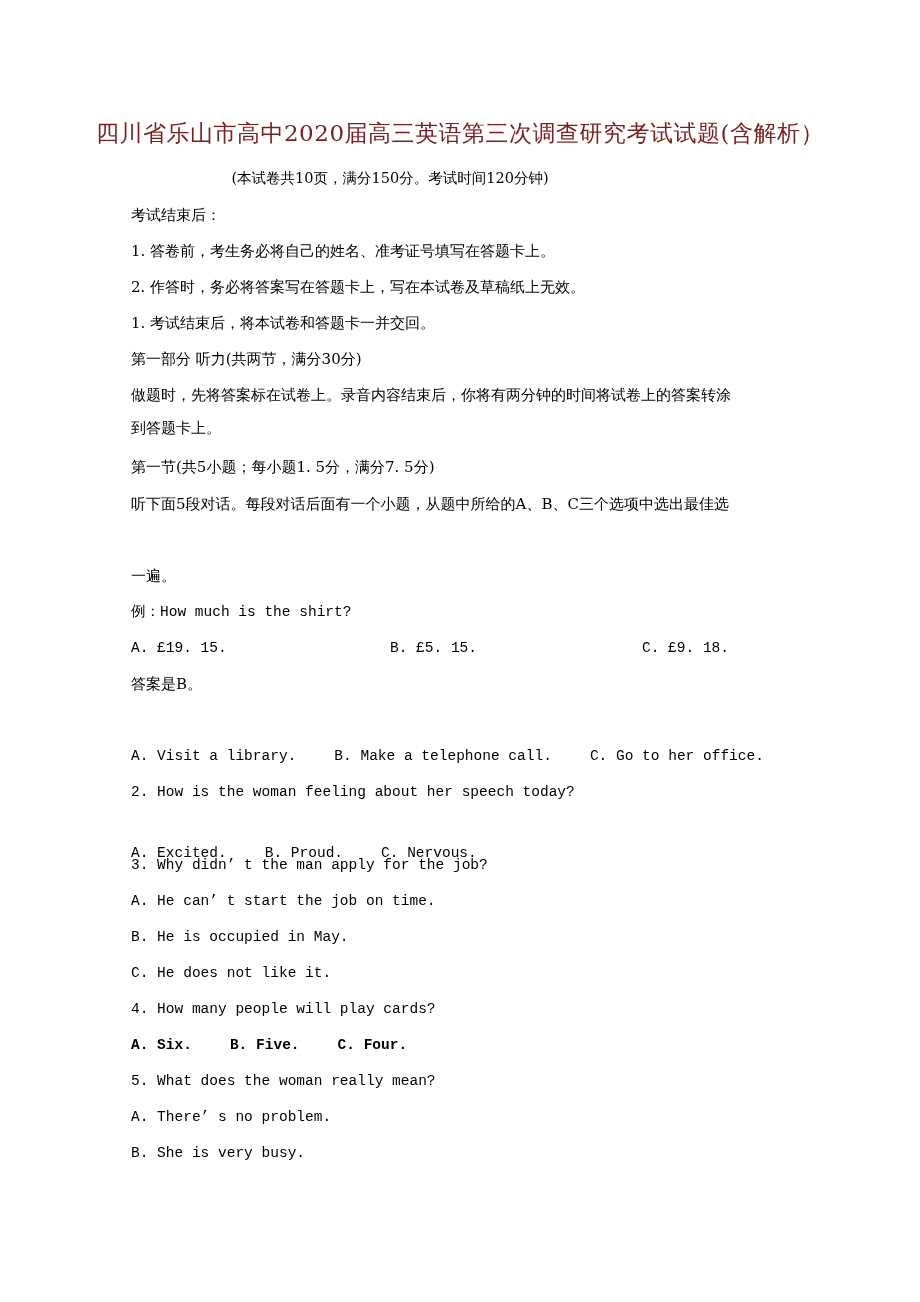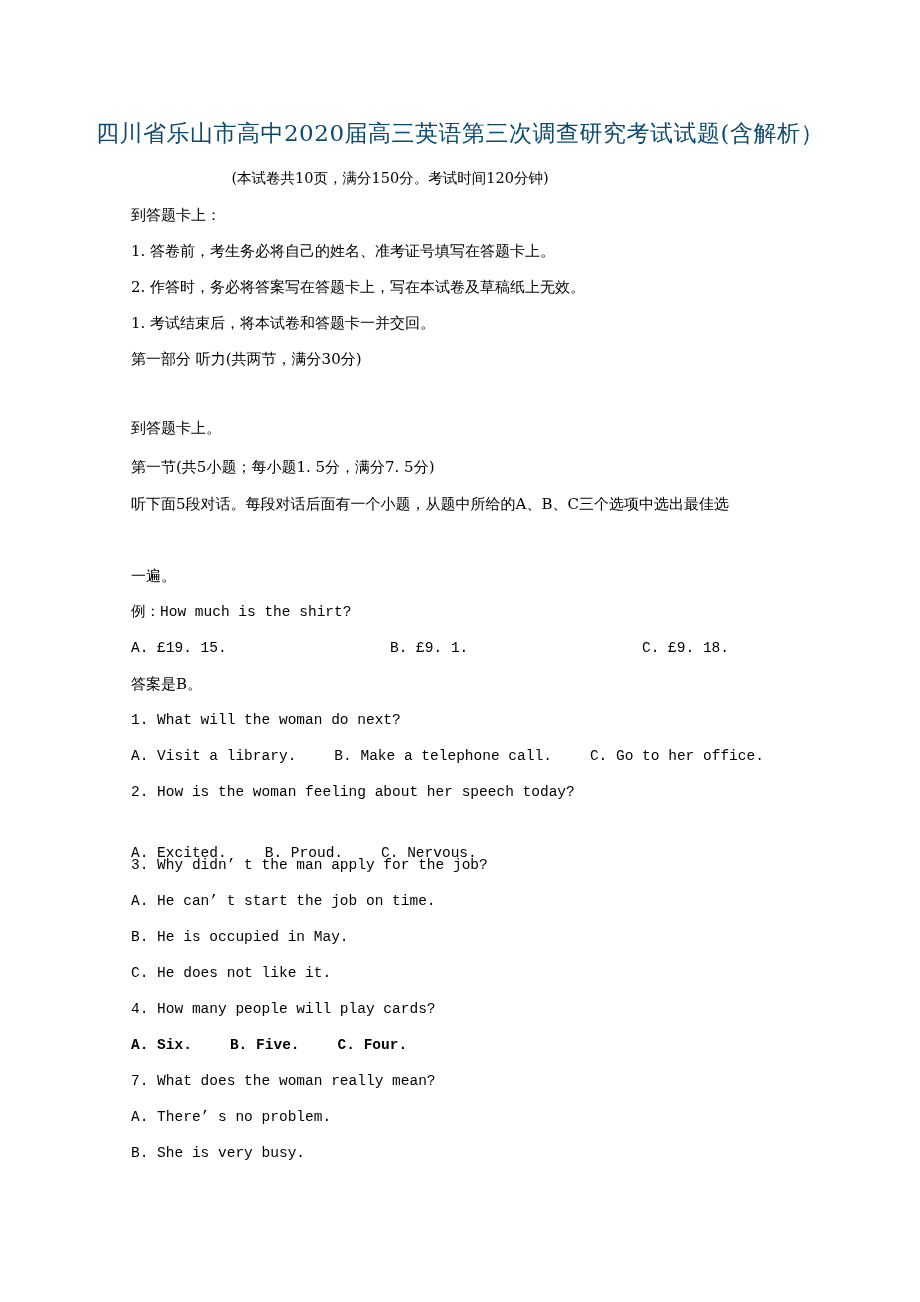--- a/index.html
+++ b/index.html
@@ -62,58 +62,58 @@
     }
     .inline-opts span + span {
       margin-left: 38px;
     }
   </style>
 </head>
 <body>
 
 <div class="page">
 
-  <div class="title" style="color: #0c4a6e;">四川省乐山市高中2020届高三英语第三次调查研究考试试题(含解析）</div>
+  <div class="title" style="color: #7f1d1d;">四川省乐山市高中2020届高三英语第三次调查研究考试试题(含解析）</div>
   <div class="subtitle">(本试卷共10页，满分150分。考试时间120分钟)</div>
 
-  <div class="line" style="top:205px;">到答题卡上：</div>
+  <div class="line" style="top:205px;">考试结束后：</div>
   <div class="line" style="top:241px;">1. 答卷前，考生务必将自己的姓名、准考证号填写在答题卡上。</div>
   <div class="line" style="top:277px;">2. 作答时，务必将答案写在答题卡上，写在本试卷及草稿纸上无效。</div>
   <div class="line" style="top:313px;">1. 考试结束后，将本试卷和答题卡一并交回。</div>
 
   <div class="line" style="top:349px;">第一部分 听力(共两节，满分30分)</div>
+  <div class="line" style="top:385px;">做题时，先将答案标在试卷上。录音内容结束后，你将有两分钟的时间将试卷上的答案转涂</div>
   <div class="line" style="top:418px;">到答题卡上。</div>
 
   <div class="line" style="top:457px;">第一节(共5小题；每小题1. 5分，满分7. 5分)</div>
   <div class="line" style="top:494px;">听下面5段对话。每段对话后面有一个小题，从题中所给的A、B、C三个选项中选出最佳选</div>
   <div class="line" style="top:566px;">一遍。</div>
 
   <div class="line en" style="top:602px;">例：How much is the shirt?</div>
   <div class="opt" style="top:638px; left:131px;">A. £19. 15.</div>
-  <div class="opt" style="top:638px; left:390px;">B. £9. 1.</div>
+  <div class="opt" style="top:638px; left:390px;">B. £5. 15.</div>
   <div class="opt" style="top:638px; left:642px;">C. £9. 18.</div>
   <div class="line" style="top:674px;">答案是B。</div>
 
-  <div class="line en" style="top:710px;">1. What will the woman do next?</div>
   <div class="opt inline-opts" style="top:746px; left:131px;">
     <span>A. Visit a library.</span><span>B. Make a telephone call.</span><span>C. Go to her office.</span>
   </div>
 
   <div class="line en" style="top:782px;">2. How is the woman feeling about her speech today?</div>
   <div class="opt inline-opts" style="top:818px; left:131px;margin-top:25px;">
     <span>A. Excited.</span><span>B. Proud.</span><span>C. Nervous.</span>
   </div>
 
   <div class="line en" style="top:855px;">3. Why didn’ t the man apply for the job?</div>
   <div class="opt" style="top:891px; left:131px;">A. He can’ t start the job on time.</div>
   <div class="opt" style="top:927px; left:131px;">B. He is occupied in May.</div>
   <div class="opt" style="top:963px; left:131px;">C. He does not like it.</div>
 
   <div class="line en" style="top:999px;">4. How many people will play cards?</div>
   <div class="opt inline-opts" style="top:1035px; left:131px;font-weight:bold;">
     <span>A. Six.</span><span>B. Five.</span><span>C. Four.</span>
   </div>
 
-  <div class="line en" style="top:1071px;">7. What does the woman really mean?</div>
+  <div class="line en" style="top:1071px;">5. What does the woman really mean?</div>
   <div class="opt" style="top:1107px; left:131px;">A. There’ s no problem.</div>
   <div class="opt" style="top:1143px; left:131px;">B. She is very busy.</div>
 
 </div>
 
 </body></html>

